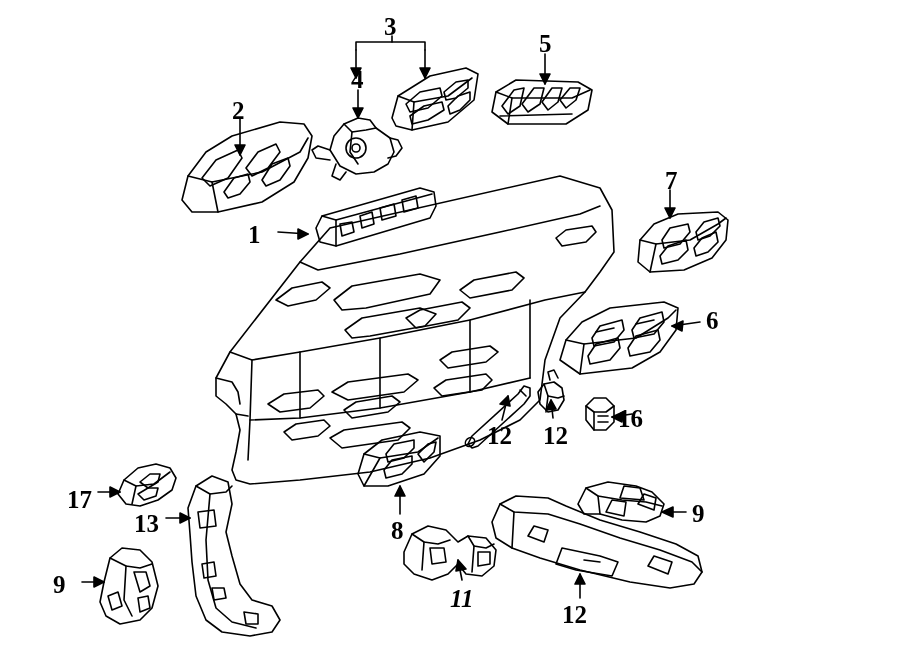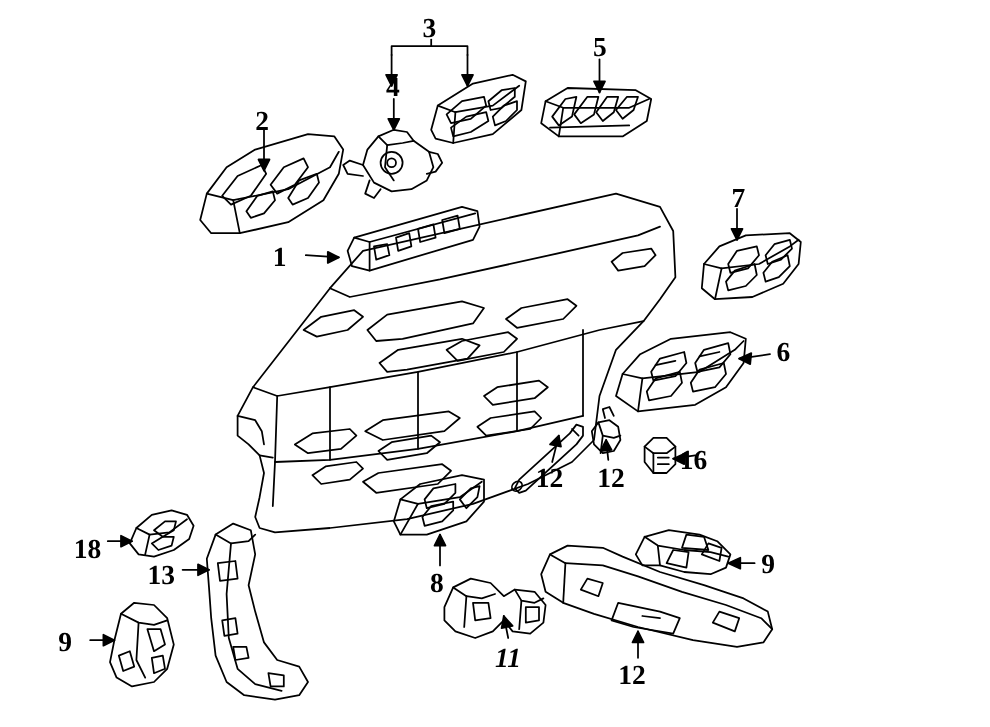--- a/index.html
+++ b/index.html
@@ -312,15 +312,15 @@
   <div class="callout" style="left:665px;  top:168px;">7</div>
   <div class="callout" style="left:391px;  top:518px;">8</div>
   <div class="callout" style="left:692px;  top:501px;">9</div>
   <div class="callout" style="left:53px;   top:572px;">9</div>
   <div class="callout" style="left:450px;  top:586px;font-style:italic;">11</div>
   <div class="callout" style="left:562px;  top:602px;">12</div>
   <div class="callout" style="left:134px;  top:511px;text-align:right;">13</div>
   <div class="callout" style="left:487px;  top:423px;">12</div>
   <div class="callout" style="left:543px;  top:423px;">12</div>
   <div class="callout" style="left:618px;  top:406px;">16</div>
-  <div class="callout" style="left:67px;   top:487px;">18</div>
+  <div class="callout" style="left:67px;   top:487px;">17</div>
 
 </div>
 
 </body></html>

